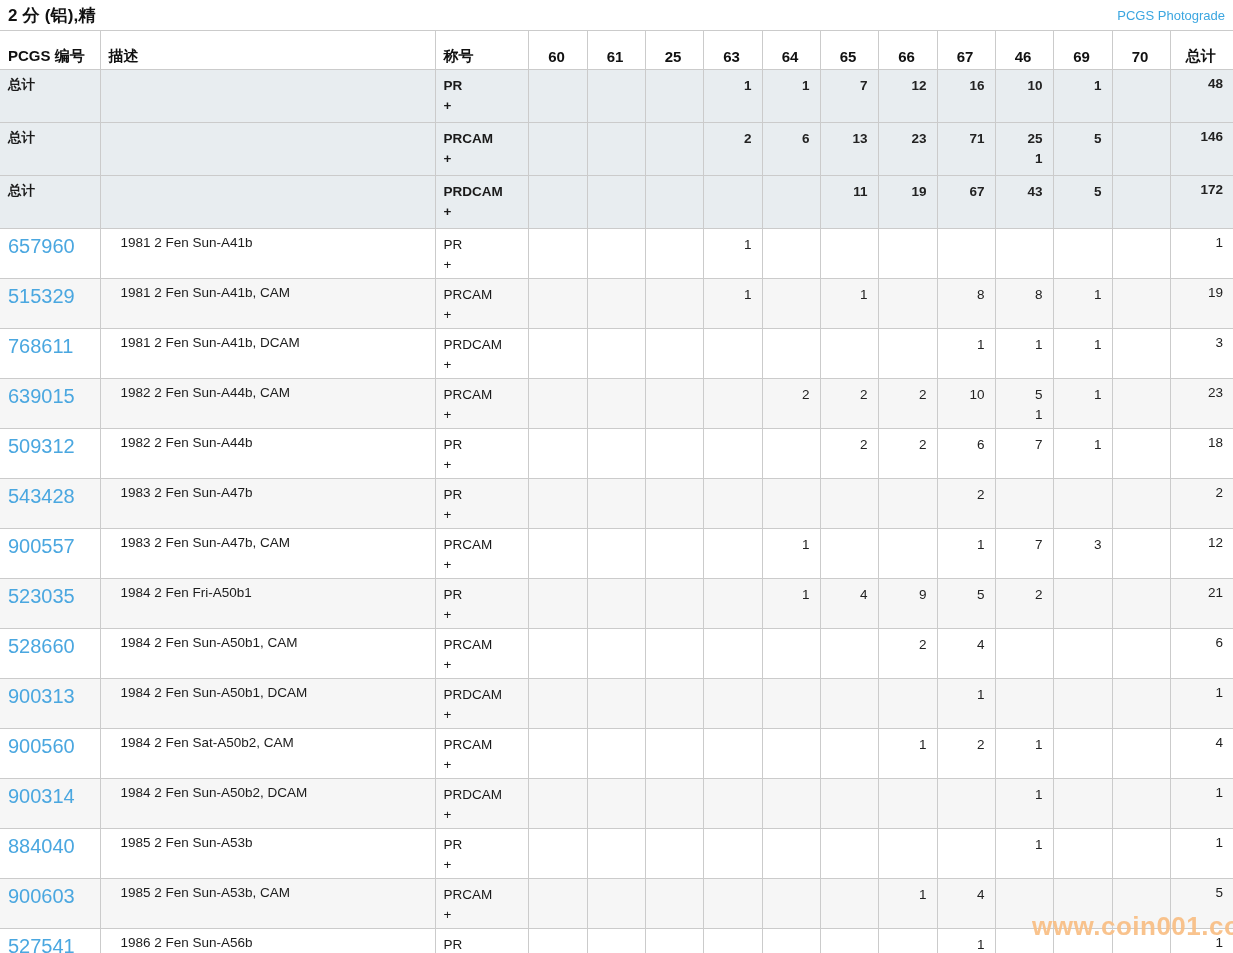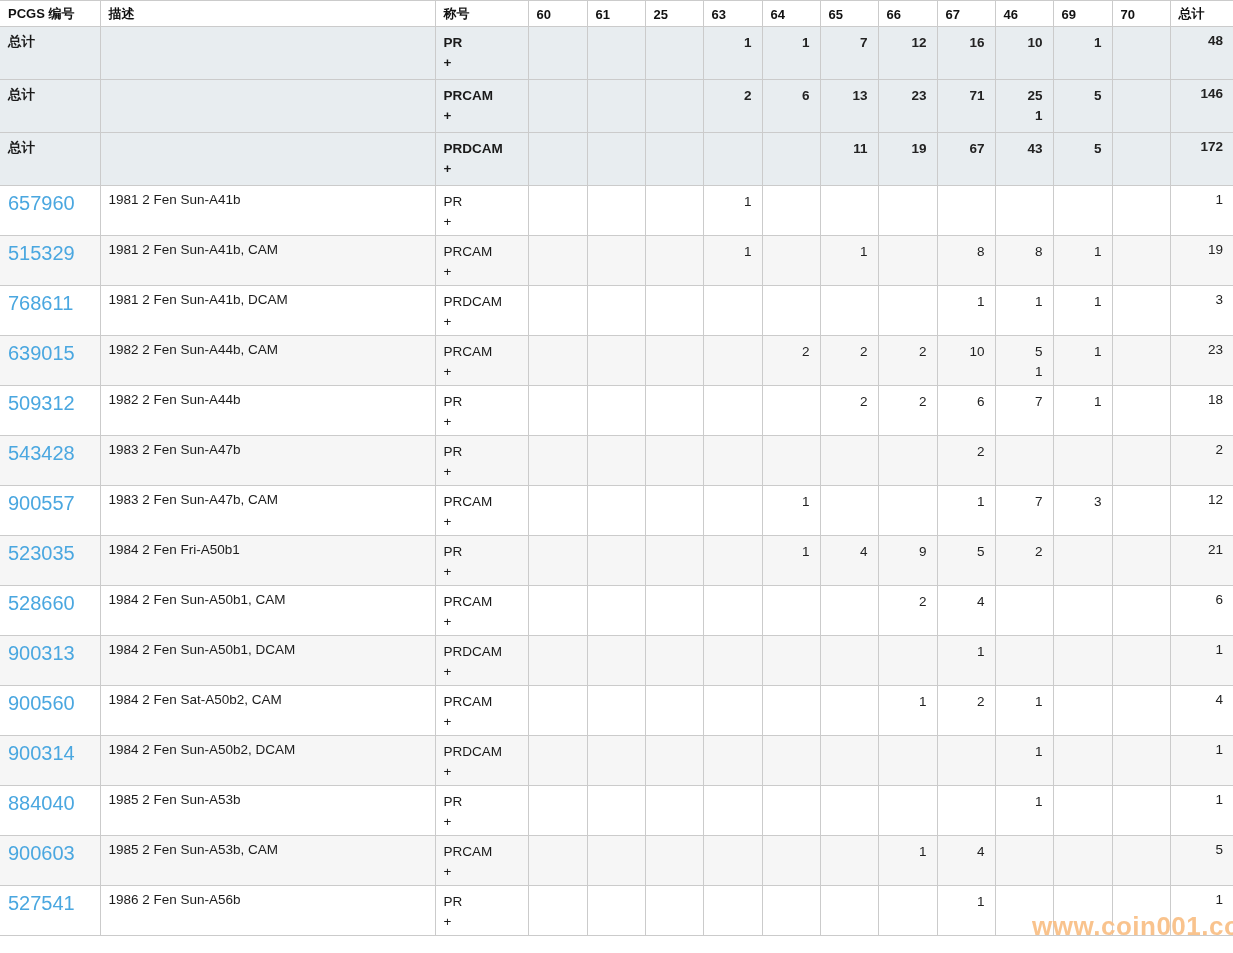--- a/index.html
+++ b/index.html
@@ -16,51 +16,55 @@
   th:first-child, td:first-child { border-left:none; }
   th:last-child, td:last-child { border-right:none; }
 
   col.c-id    { width:100px; }
   col.c-desc  { width:335px; }
   col.c-desig { width:93px; }
   col.c-g     { width:58px; }
   col.c-g2    { width:59px; }
   col.c-tot   { width:63px; }
 
-  thead th { height:25px; font-size:13px; font-weight:700; color:#111; padding:4px 10px 3px 8px; text-align:left; vertical-align:middle; background:#fff; }
-  thead th.num { text-align:left; padding-right:10px; }
+  thead th { height:25px; font-size:15px; font-weight:700; color:#111; padding:16px 10px 3px 8px; text-align:left; vertical-align:middle; background:#fff; }
+  thead th.num { text-align:center; padding-right:10px; }
 
   tbody td { font-size:13.5px; padding-top:6px; }
   tr.r-data  td { height:50px; }
   tr.r-total td { height:53px; }
 
   td.c-id { padding-left:8px; }
   .id-link { font-size:20px; color:#4aa7e0; text-decoration:none; cursor:pointer; }
   tr.r-total .id-link { color:#1a1a1a; font-weight:700; font-size:13.5px; cursor:default; }
 
-  td.c-desc { padding-left:8px; color:#1c1c1c; }
+  td.c-desc { padding-left:20px; color:#1c1c1c; }
   td.c-desig { padding-left:8px; }
   .desig-main, .desig-plus { display:block; line-height:20px; }
   tr.r-total .c-desig, tr.r-total .c-num, tr.r-total .c-desc { font-weight:700; }
 
   td.c-num { text-align:right; padding-right:10px; color:#222; }
   .n-main, .n-sub { display:block; line-height:20px; }
 
   tr.r-total td { background:#e8edf0; }
   tr.r-data td  { background:#ffffff; }
   tr.r-data.stripe td { background:#f6f6f6; }
 
   .watermark { position:absolute; left:1032px; top:911px; font-size:26px; font-weight:700;
                color:#f9be84; opacity:.92; letter-spacing:.5px; z-index:5; pointer-events:none; }
 </style>
 </head>
 <body>
 
 <div class="viewport">
 
+  <div class="topbar">
+    <div class="page-title">2 分 (铝),精</div>
+    <a class="photograde-link">PCGS Photograde</a>
+  </div>
 
   <table class="pop">
     <colgroup>
       <col class="c-id">
         <col class="c-desc">
         <col class="c-desig">
       <col class="c-g2">
         <col class="c-g">
         <col class="c-g">
         <col class="c-g2">

